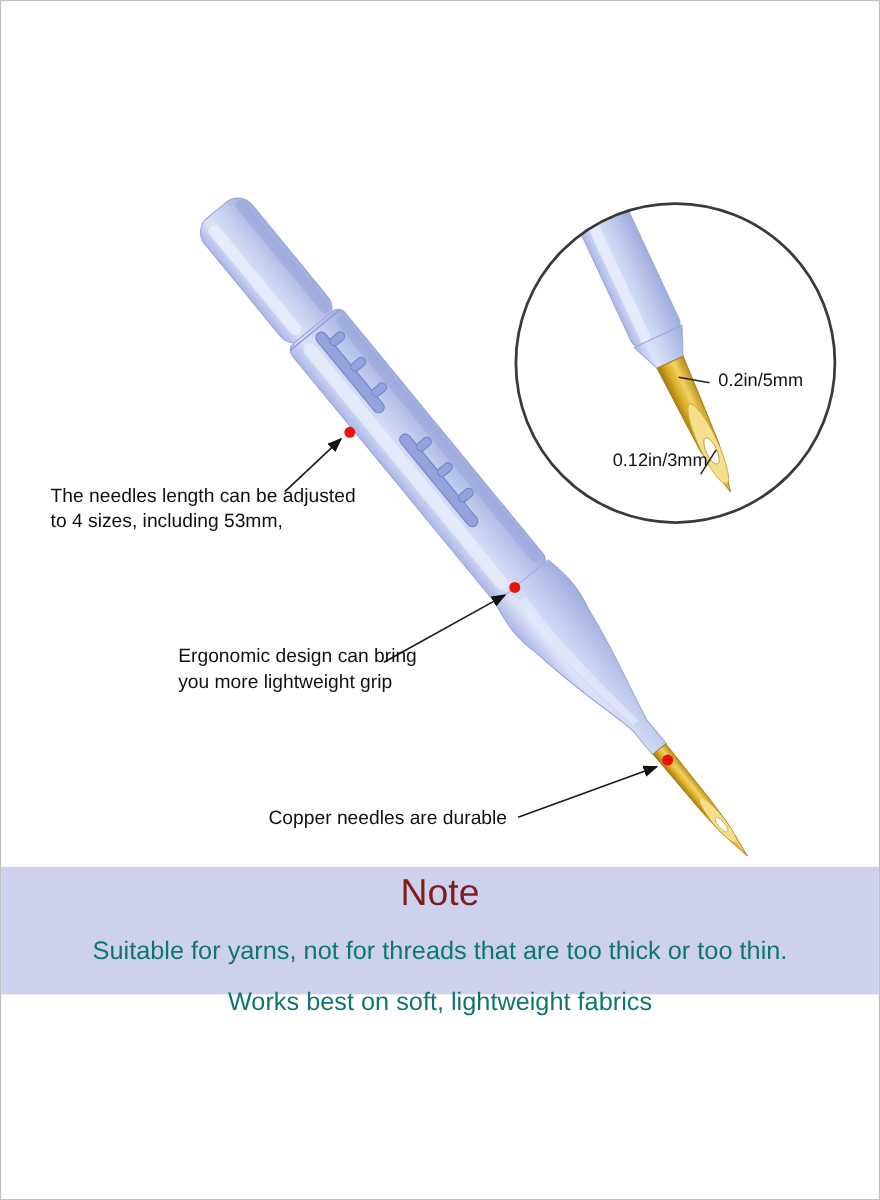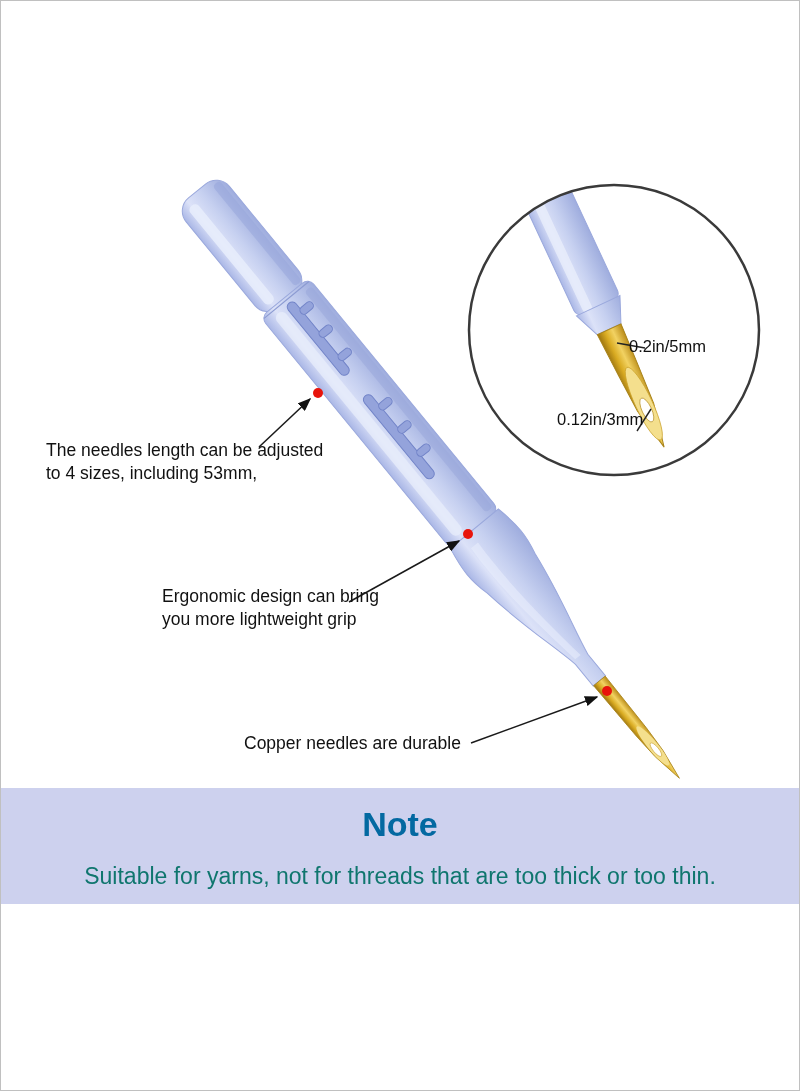--- a/index.html
+++ b/index.html
@@ -30,24 +30,24 @@
     position:absolute;
     left:0;top:787;
     top:787px;
     width:100%;
     height:116px;
     background:#cdd1ee;
     text-align:center;
   }
   .note-title{
     margin:0;
-    padding-top:15px;
+    padding-top:3px;
     font-size:34px;
-    font-weight:bold;
-    color:#0369a1;
+    font-weight:normal;
+    color:#7f1d1d;
     line-height:42px;
   }
   .note-line{
     margin:16px;
     font-size:23px;
     line-height:30px;
     color:#0f766e;
   }
 </style>
 </head>
@@ -147,21 +147,22 @@
 
   <div class="label" style="left:113px;top:584px;margin-left:48px;">
     <div>Ergonomic design can bring</div>
     <div>you more lightweight grip</div>
   </div>
 
   <div class="label" style="left:243px;top:731px;">
     <div>Copper needles are durable</div>
   </div>
 
-  <div class="measure" style="left:628px;top:336px;">0.2in/5mm</div>
+  <div class="measure" style="left:652px;top:336px;">0.2in/5mm</div>
   <div class="measure" style="left:556px;top:409px;">0.12in/3mm</div>
 
   <div class="note-band">
     <p class="note-title">Note</p>
     <p class="note-line">Suitable for yarns, not for threads that are too thick or too thin.</p>
+    <p class="note-line">Works best on soft, lightweight fabrics</p>
   </div>
 
 </div>
 
 </body></html>

